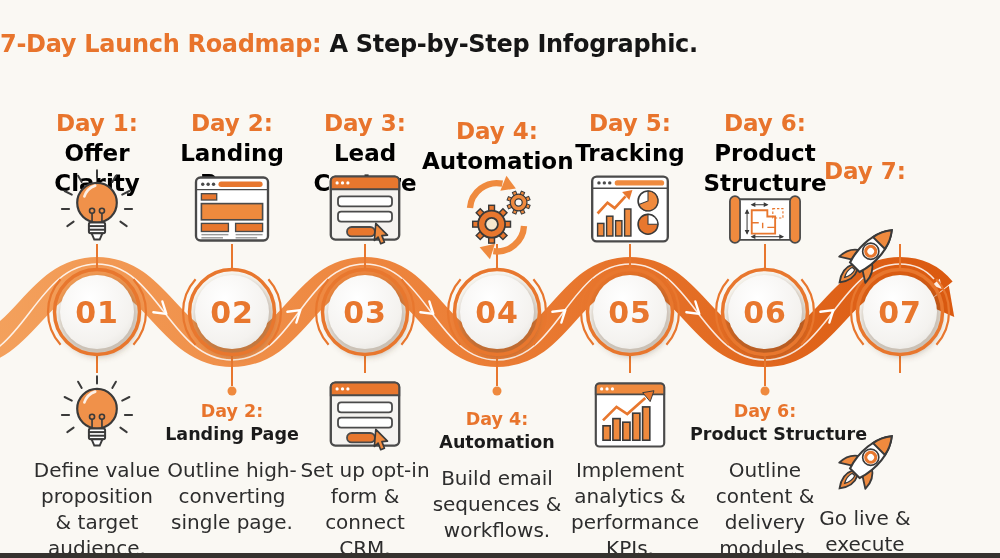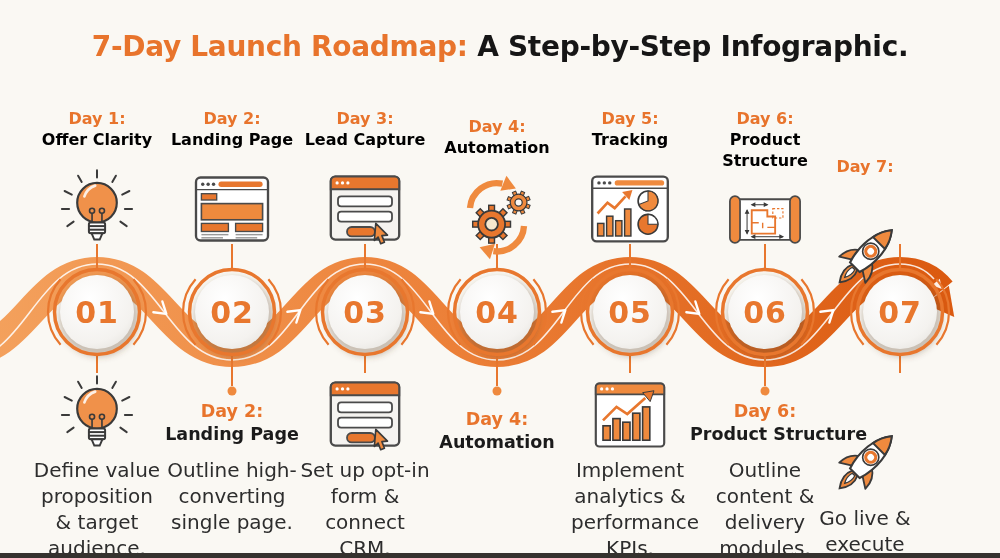--- a/index.html
+++ b/index.html
@@ -4,29 +4,29 @@
 <style>
   html,body{margin:0;padding:0;background:#e8e8e8;}
   *{box-sizing:border-box;}
   #canvas{
     position:relative;width:1000px;height:558px;margin:0 auto;
     background:#FAF8F3;overflow:hidden;
     font-family:"DejaVu Sans","Liberation Sans",sans-serif;
   }
   
   .title{
-    position:absolute;top:30px;left:0;width:1000px;text-align:center;
-    font-size:28px;font-weight:bold;letter-spacing:-0.3px;
+    position:absolute;top:30px;left:0;width:1000px;
+    font-size:24px;font-weight:bold;letter-spacing:-0.3px;
   }
   .title .hl{color:#E8742C;}
   .title .rest{color:#161616;}
   
   .column{position:absolute;top:0;width:150px;height:558px;}
   .top-label{position:absolute;top:109px;left:0;width:150px;text-align:center;
-    font-size:16px;font-weight:bold;line-height:1.3;}
+    font-size:23px;font-weight:bold;line-height:1.3;}
   .top-label .day{color:#E8742C;}
   .top-label .name{color:#000000;white-space:pre-line;}
   .top-icon{position:absolute;top:163px;left:0;width:150px;height:92px;
     display:flex;align-items:center;justify-content:center;}
   .top-icon.lower{top:172px;}
   .top-icon.lower .icon-svg{width:78px;height:78px;}
   .icon-svg{width:90px;height:90px;display:block;}
   .below-slot{position:absolute;top:366px;left:0;width:150px;height:92px;
     display:flex;align-items:flex-start;justify-content:center;}
   .below-slot .icon-svg{margin-top:4px;}
@@ -396,20 +396,23 @@
           <svg class="icon-svg" viewBox="0 0 100 100">
             <use href="#ic-gears"></use>
           </svg>
         </div>
     <div class="below-slot">
           <div class="below-label">
         <div class="day">Day 4:</div>
         <div class="name">Automation</div>
       </div>
         </div>
+    <div class="desc">
+      <div class="desc-inner">Build email sequences &amp; workflows.</div>
+    </div>
   </div>
       <div class="column" data-idx="4" style="left: 555px;">
     <div class="top-label">
       <div class="day">Day 5:</div>
       <div class="name">Tracking</div>
     </div>
     <div class="top-icon">
           <svg class="icon-svg" viewBox="0 0 100 100">
             <use href="#ic-dashboard"></use>
           </svg>

